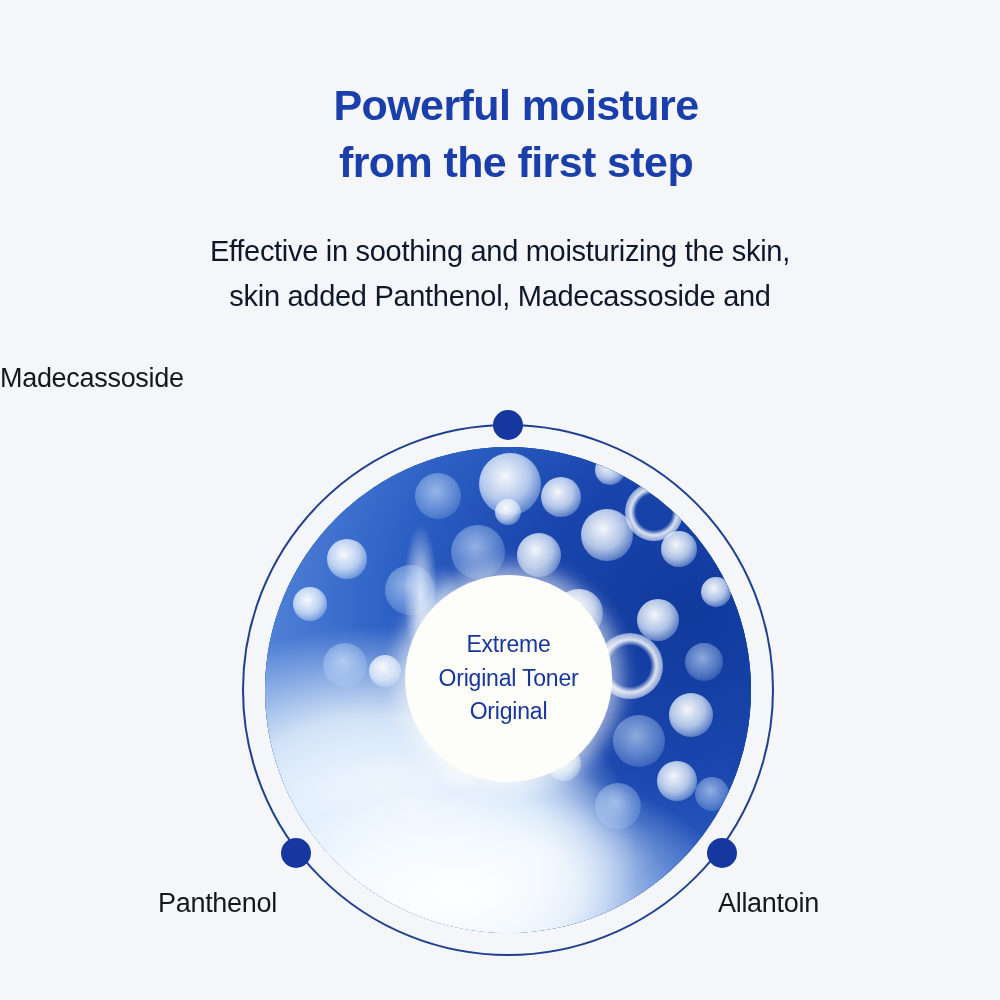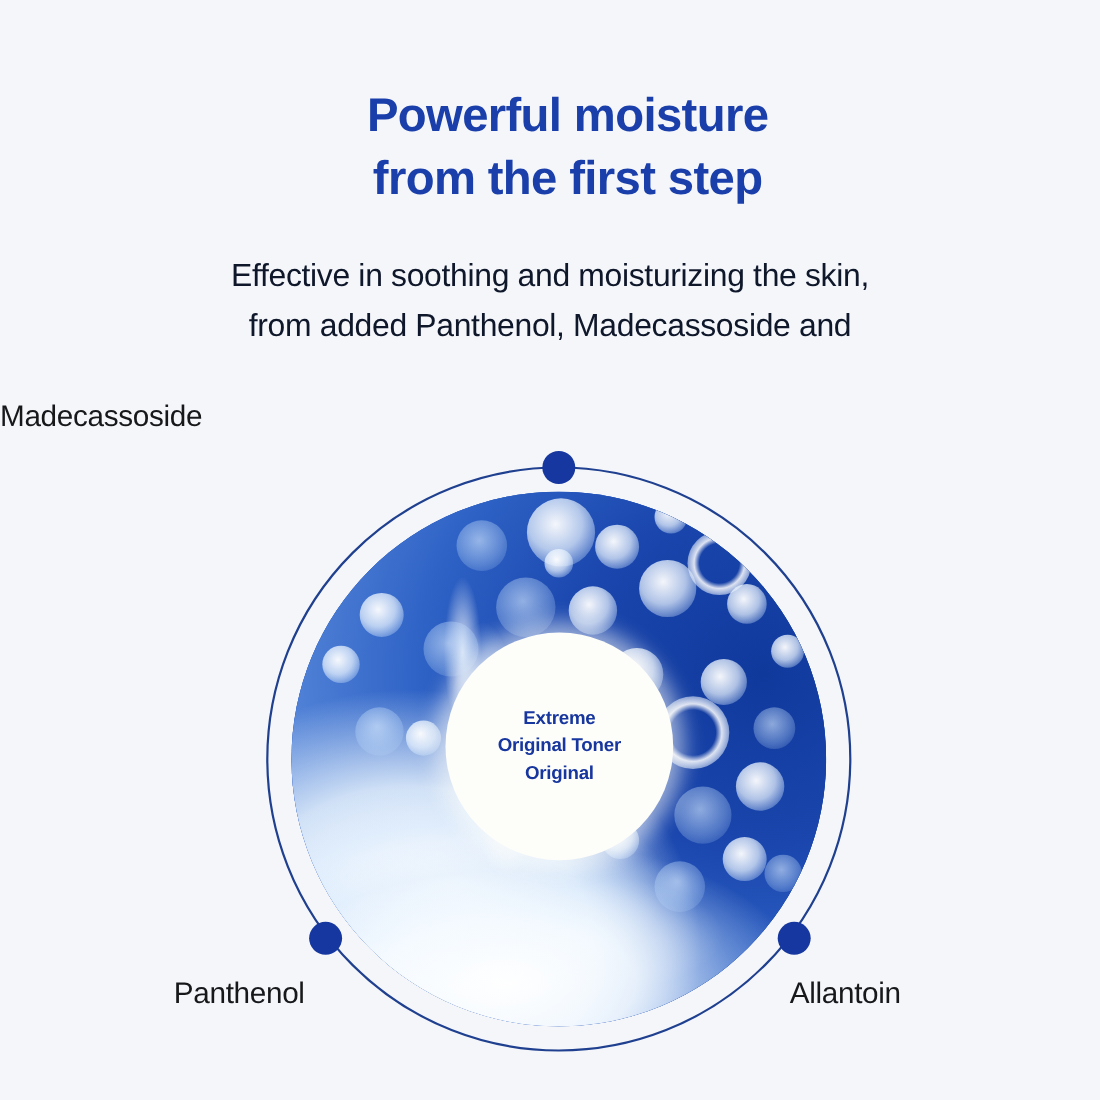--- a/index.html
+++ b/index.html
@@ -126,22 +126,22 @@
     height: 207px;
     border-radius: 50%;
     background: #fdfdfa;
     display: flex;
     align-items: center;
     justify-content: center;
     box-shadow: 0 0 18px 10px rgba(253,253,250,0.55);
   }
   .center-badge .badge-text {
     color: #17369e;
-    font-weight: bold;
-    font-size: 17px;
+    font-weight: normal;
+    font-size: 23px;
     line-height: 1.46;
     text-align: center;
     letter-spacing: -0.2px;
   }
   .center-badge .bt-line { display: block; }
 
   
   .node-label {
     position: absolute;
     color: #17181a;
@@ -160,21 +160,21 @@
 
 <div class="page">
 
   <h1 class="headline">
     <span class="hl-line">Powerful moisture</span>
     <span class="hl-line">from the first step</span>
   </h1>
 
   <p class="body-copy">
     <span class="bc-line">Effective in soothing and moisturizing the skin,</span>
-    <span class="bc-line"><span>from added </span><b>Panthenol, Madecassoside and</b></span>
+    <span class="bc-line"><span>skin added </span><b>Panthenol, Madecassoside and</b></span>
   </p>
 
   <div class="diagram">
 
     <div class="photo-disc">
       <div class="layer base"></div>
       <div class="layer water"></div>
       <div class="layer splash"></div>
 
       <div class="bokeh" style="left:214px;top:6px;width:62px;height:62px;"></div>

